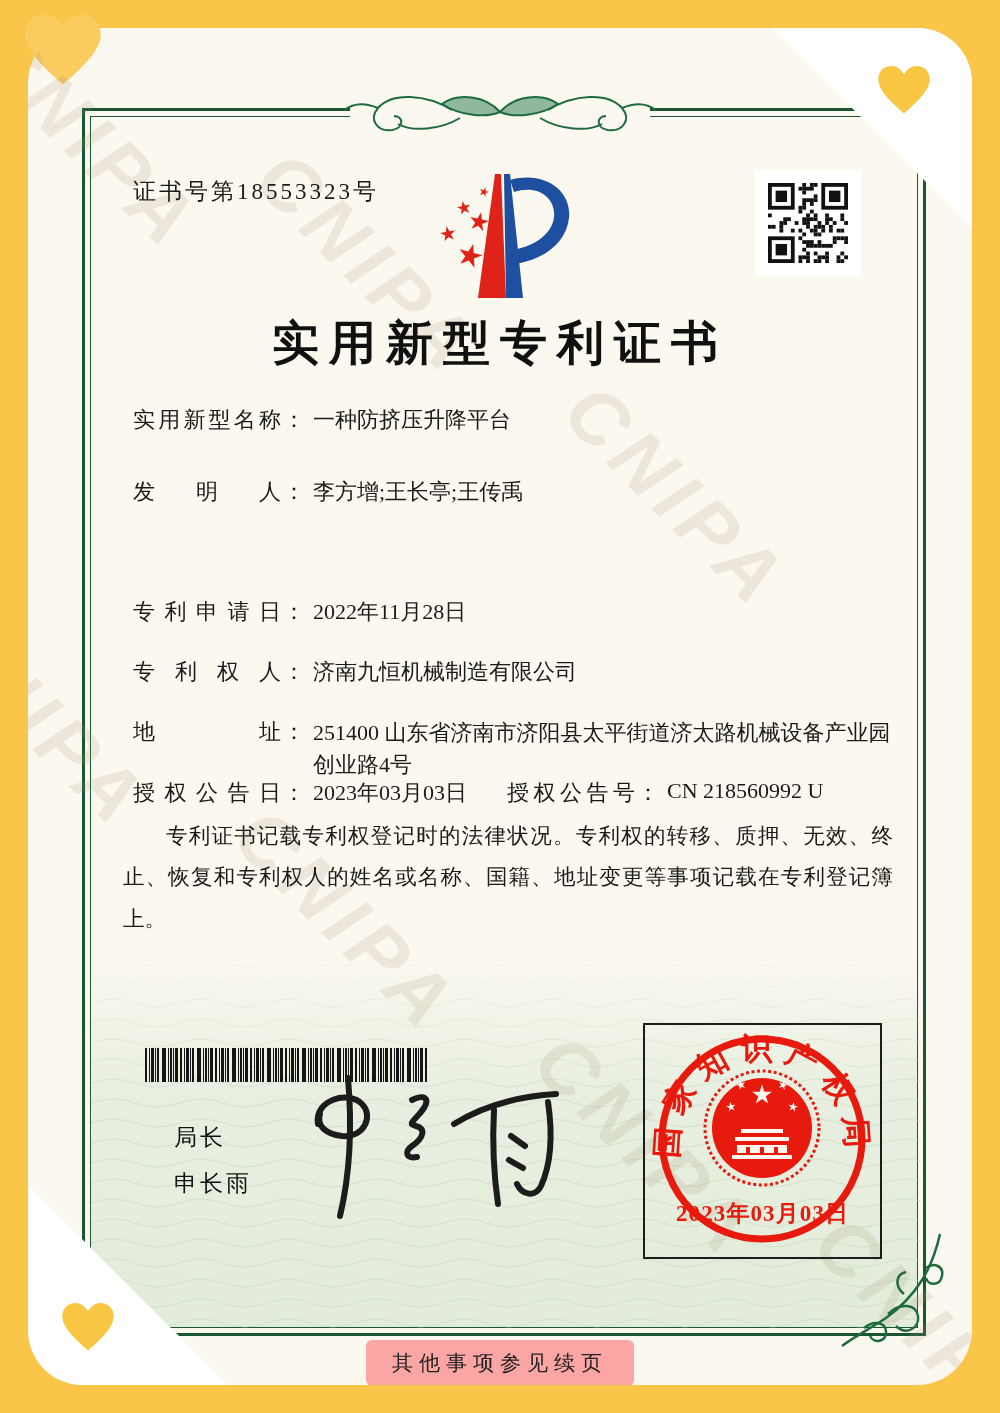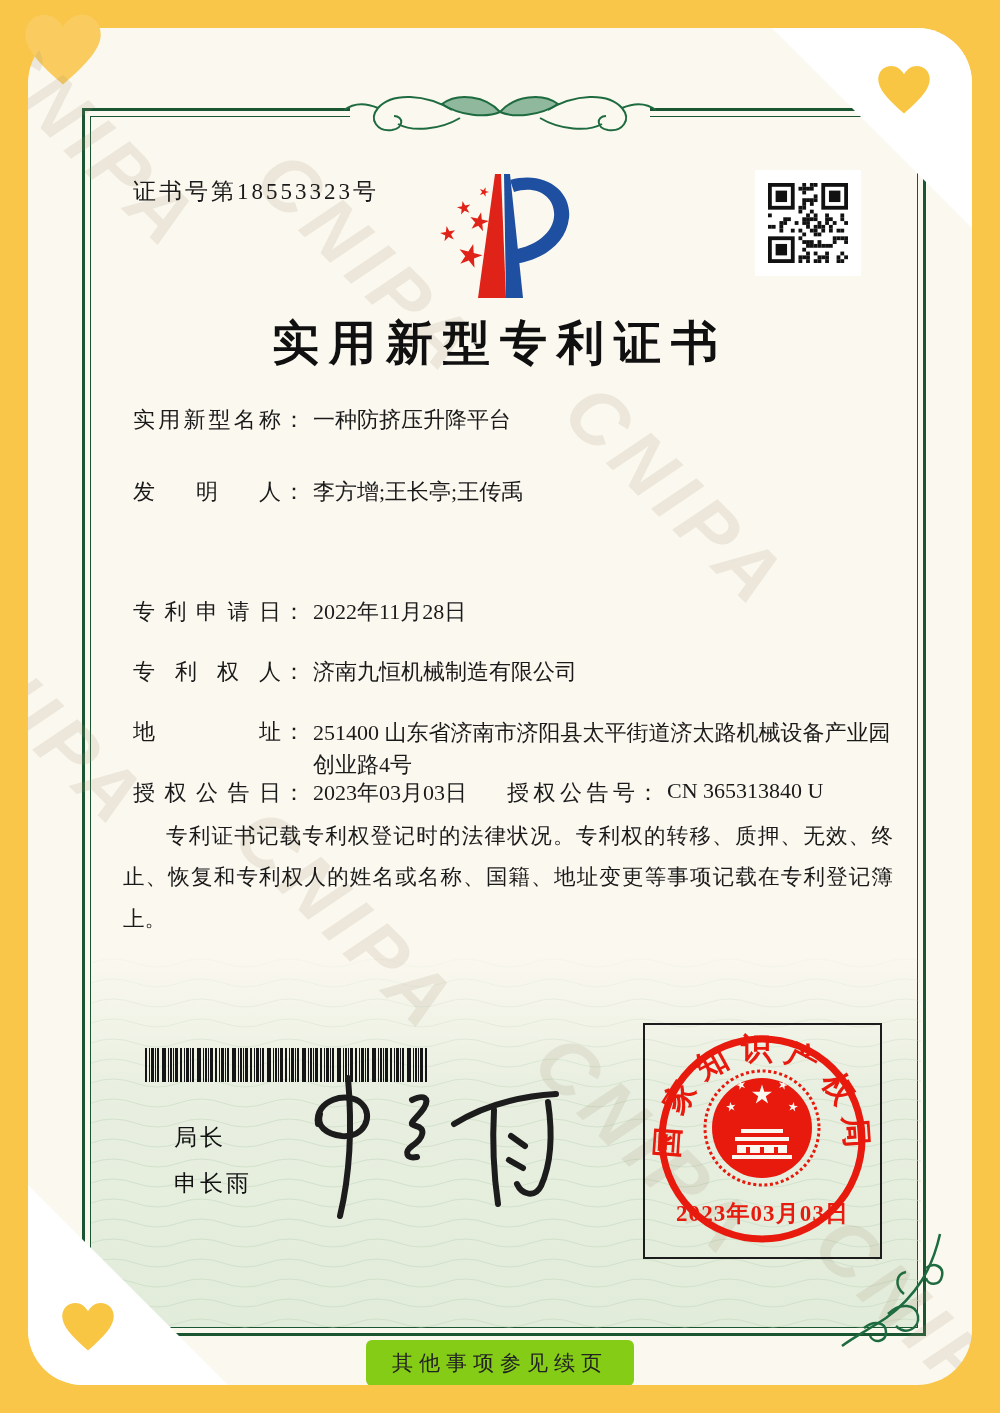--- a/index.html
+++ b/index.html
@@ -37,21 +37,21 @@
   .paras p{margin:0;text-indent:2em;}
   .paras p + p{margin-top:14px;}
   .barcode{left:117px;top:1020px;width:285px;height:34px;}
   .director{left:112px;top:1094px;font-family:"Liberation Sans","DejaVu Sans",sans-serif;
             font-size:23px;letter-spacing:3px;color:#111;margin-left:34px;}
   .director-name{left:112px;top:1140px;}
   .signature{left:262px;top:1036px;width:280px;height:160px;}
   .seal{left:615px;top:995px;width:235px;height:232px;border:2px solid #1c1c1c;background:transparent;}
   .pagenum{left:0;width:100%;top:1262px;text-align:center;font-size:17px;letter-spacing:1px;color:#222;}
   .note-wrap{left:0;width:100%;top:1312px;text-align:center;}
-  .note{display:inline-block;background:#84cc16;padding:9px 26px;border-radius:6px;
+  .note{display:inline-block;background:#fca5a5;padding:9px 26px;border-radius:6px;
         font-size:21px;letter-spacing:6px;color:#222;}
   .orn{position:absolute;z-index:4;}
   .orn-top{left:312px;top:44px;width:320px;height:80px;}
   .orn-corner{left:806px;top:1200px;width:116px;height:128px;}
   
   .piece{position:absolute;z-index:6;background:#FFFFFF;}
   .piece-tr{right:0;top:0;width:200px;height:200px;clip-path:polygon(0 0,100% 0,100% 100%);}
   .piece-bl{left:0;bottom:0;width:200px;height:200px;clip-path:polygon(0 0,100% 100%,0 100%);}
   .piece svg{position:absolute;}
   .heart-tl{position:absolute;left:22px;top:12px;z-index:2;}
@@ -247,21 +247,21 @@
       </div>
       <div class="frow" style="top:252px;">
         <span class="flabel">专利权人</span><span class="fcolon">：</span><span class="fvalue">济南九恒机械制造有限公司</span>
       </div>
       <div class="frow" style="top:312px;">
         <span class="flabel">地址</span><span class="fcolon">：</span><span class="fvalue wrap">251400 山东省济南市济阳县太平街道济太路机械设备产业园创业路4号</span>
       </div>
       <div class="frow" style="top:373px;width:762px;">
         <span class="flabel">授权公告日</span><span class="fcolon">：</span><span class="fvalue">2023年03月03日</span>
         <span class="fgroup2">
-          <span class="flabel narrow">授权公告号</span><span class="fcolon">：</span><span class="fvalue">CN 365313840 U</span>
+          <span class="flabel narrow">授权公告号</span><span class="fcolon">：</span><span class="fvalue">CN 218560992 U</span>
         </span>
       </div>
     </div>
 
     <div class="z3 paras">
       <p>专利证书记载专利权登记时的法律状况。专利权的转移、质押、无效、终止、恢复和专利权人的姓名或名称、国籍、地址变更等事项记载在专利登记簿上。</p>
     </div>
 
     <svg class="z3 barcode" id="bc-svg" viewBox="0 0 285 34">
         <rect x="0" y="0" width="2" height="34" fill="#151515"></rect>

